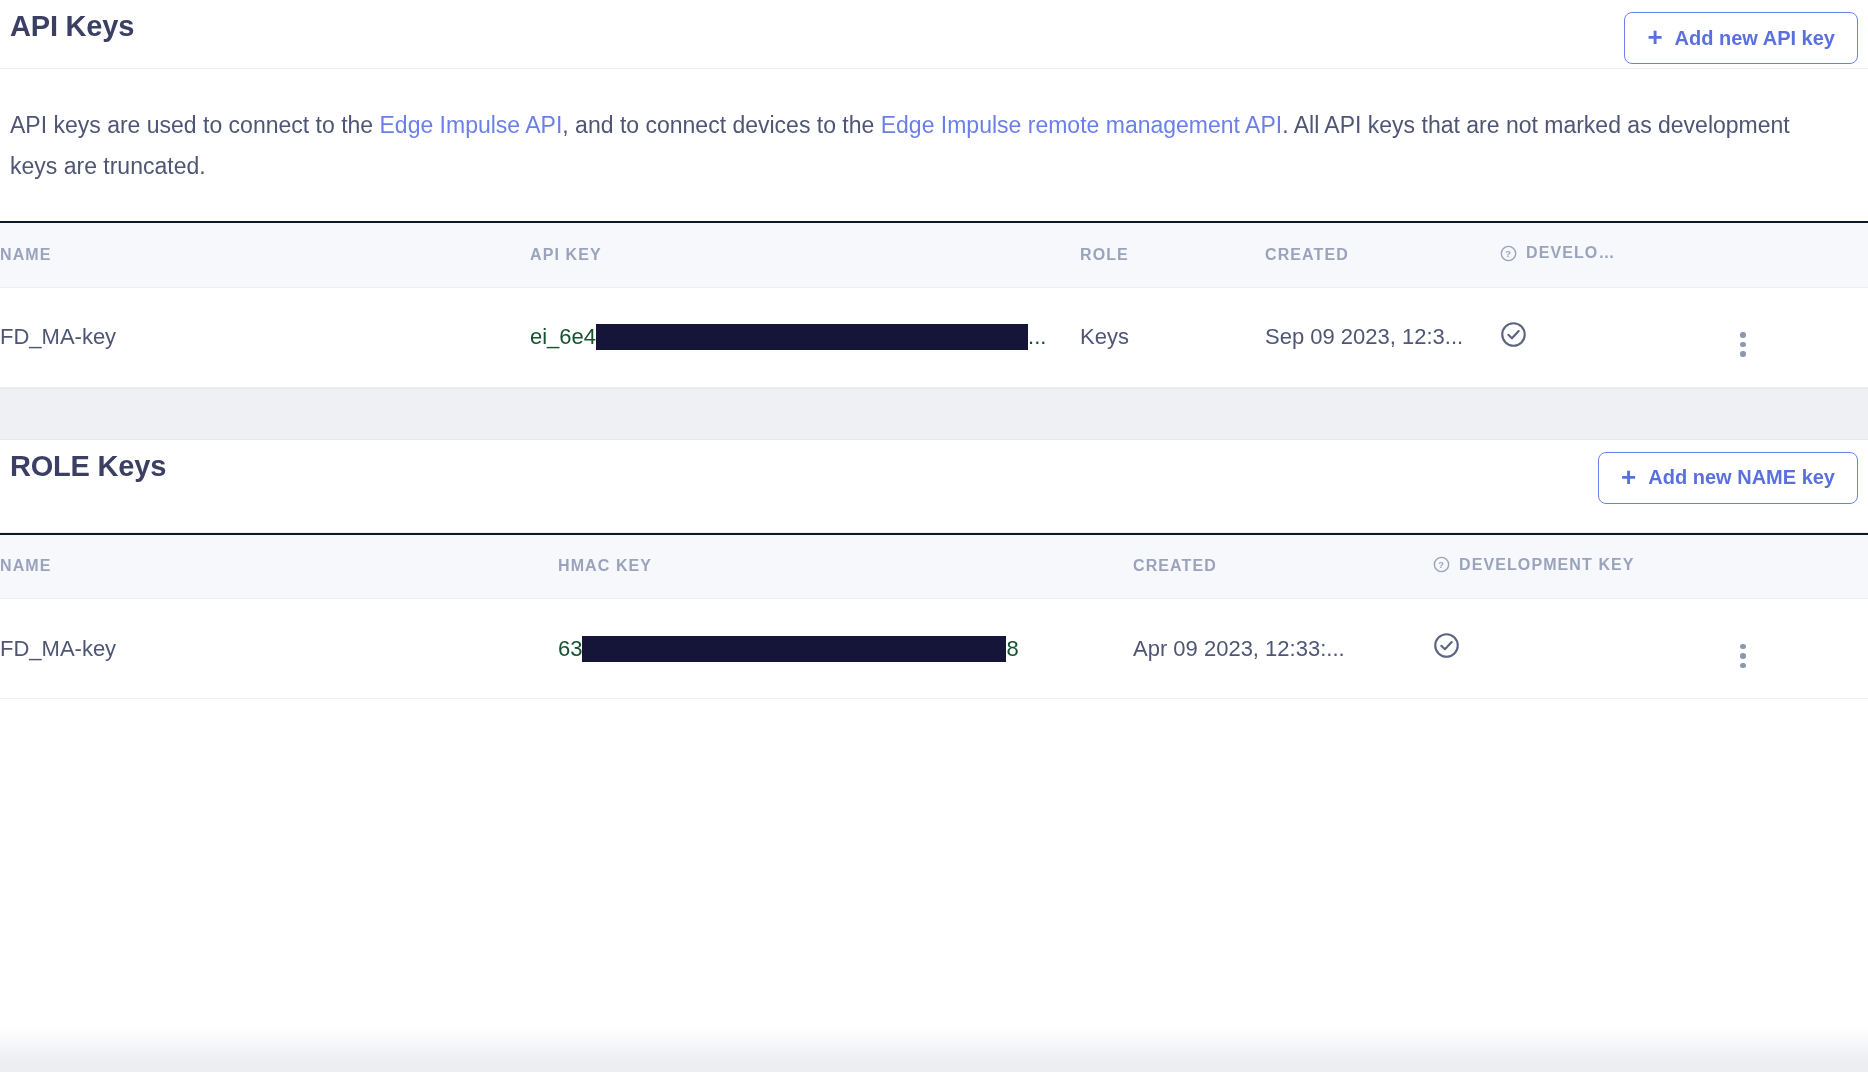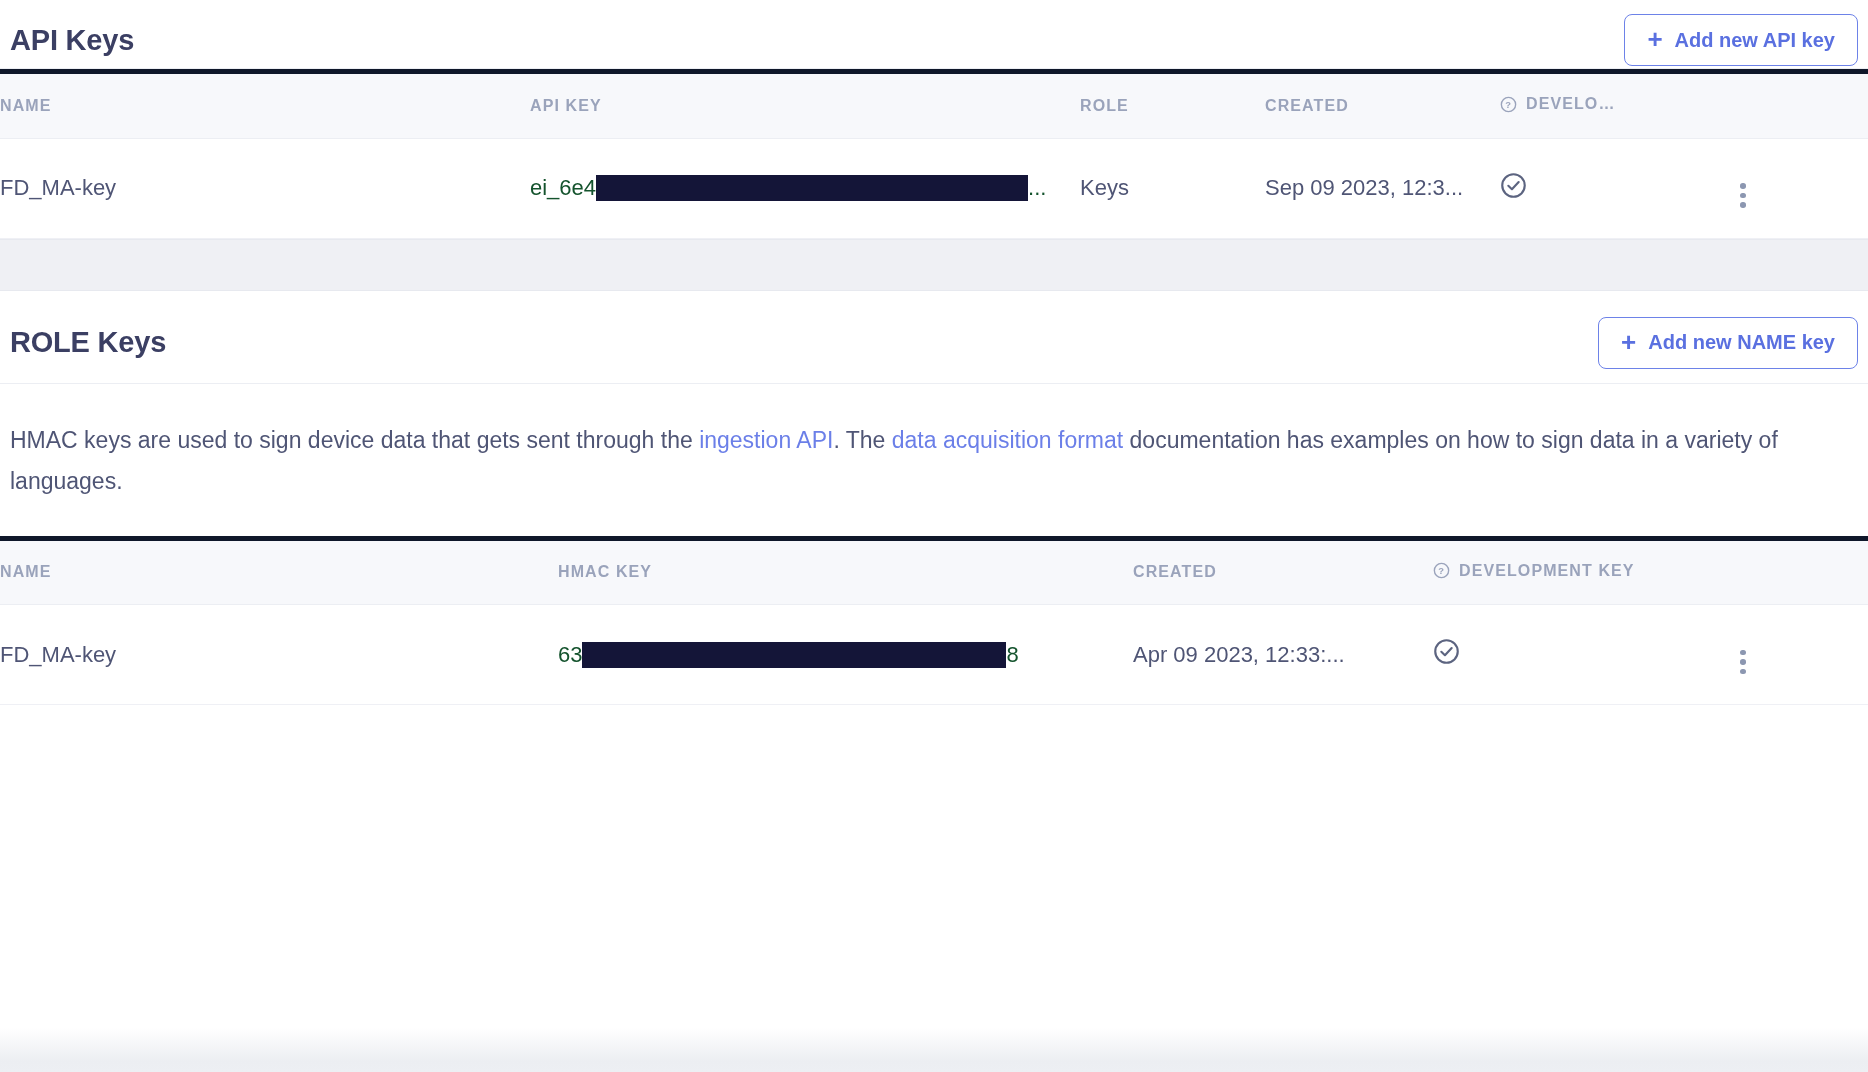--- a/index.html
+++ b/index.html
@@ -18,21 +18,21 @@
     height: 1072px;
     background: #ffffff;
   }
 
   
   .section-head {
     position: relative;
     height: 68px;
     padding: 12px 10px 0 10px;
     display: flex;
-    align-items: center;
+    align-items: flex-start;
     justify-content: space-between;
     background: #ffffff;
   }
 
   .section-title {
     font-size: 29px;
     font-weight: bold;
     color: #3b3f63;
     letter-spacing: -0.2px;
     line-height: 1;
@@ -83,21 +83,21 @@
   }
 
   
   .tbl {
     width: 100%;
     border-collapse: collapse;
     table-layout: fixed;
   }
   .tbl thead tr {
     background: #f7f8fb;
-    border-top: 5px solid #0f172a;
+    border-top: 2px solid #0f172a;
     border-bottom: 1px solid #eceef3;
   }
   .tbl th {
     text-align: left;
     font-size: 16px;
     font-weight: bold;
     letter-spacing: 1.1px;
     color: #9aa3bb;
     padding: 21px 0 21px 0;
     text-transform: uppercase;
@@ -185,20 +185,23 @@
 
   <div class="section-head">
     <div class="section-title">API Keys</div>
     <button class="btn-outline">
       <span class="plus">+</span>
       <span>Add new API key</span>
     </button>
   </div>
   <div class="hr"></div>
 
+  <div class="desc">
+    <span>API keys are used to connect to the </span><a href="#">Edge Impulse API</a><span>, and to connect devices to the </span><a href="#">Edge Impulse remote management API</a><span>. All API keys that are not marked as development keys are truncated.</span>
+  </div>
 
   <table class="tbl">
     <colgroup>
       <col style="width:530px">
       <col style="width:550px">
       <col style="width:185px">
       <col style="width:235px">
       <col style="width:240px">
       <col style="width:128px">
     </colgroup>
@@ -265,23 +268,20 @@
 
   <div class="section-head" style="height:92px">
     <div class="section-title">ROLE Keys</div>
     <button class="btn-outline">
       <span class="plus">+</span>
       <span>Add new NAME key</span>
     </button>
   </div>
   <div class="hr"></div>
 
-  <div class="desc">
-    <span>HMAC keys are used to sign device data that gets sent through the </span><a href="#">ingestion API</a><span>. The </span><a href="#">data acquisition format</a><span> documentation has examples on how to sign data in a variety of languages.</span>
-  </div>
 
   <table class="tbl">
     <colgroup>
       <col style="width:558px">
       <col style="width:575px">
       <col style="width:300px">
       <col style="width:307px">
       <col style="width:128px">
     </colgroup>
     <thead>

